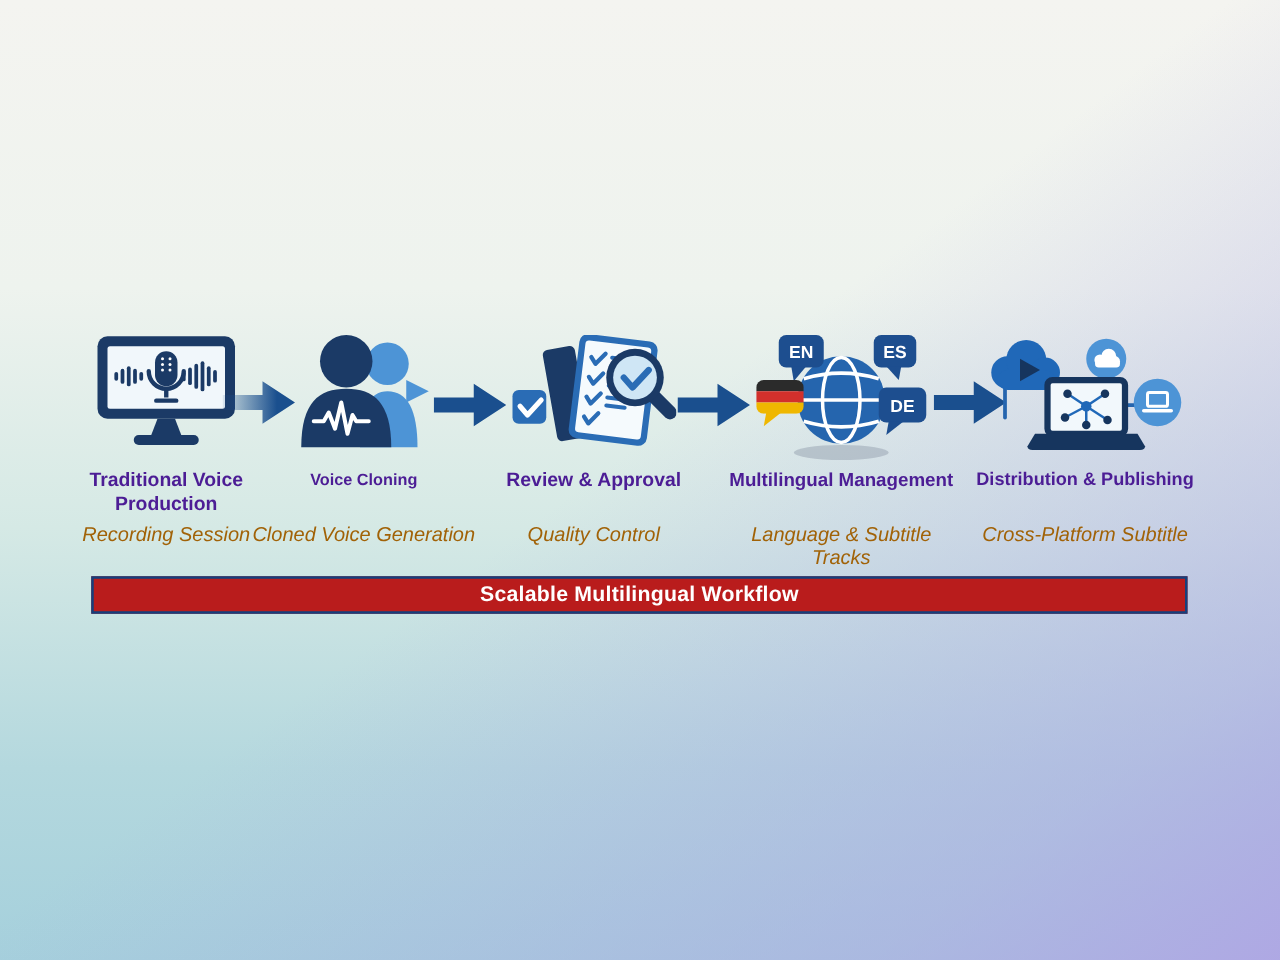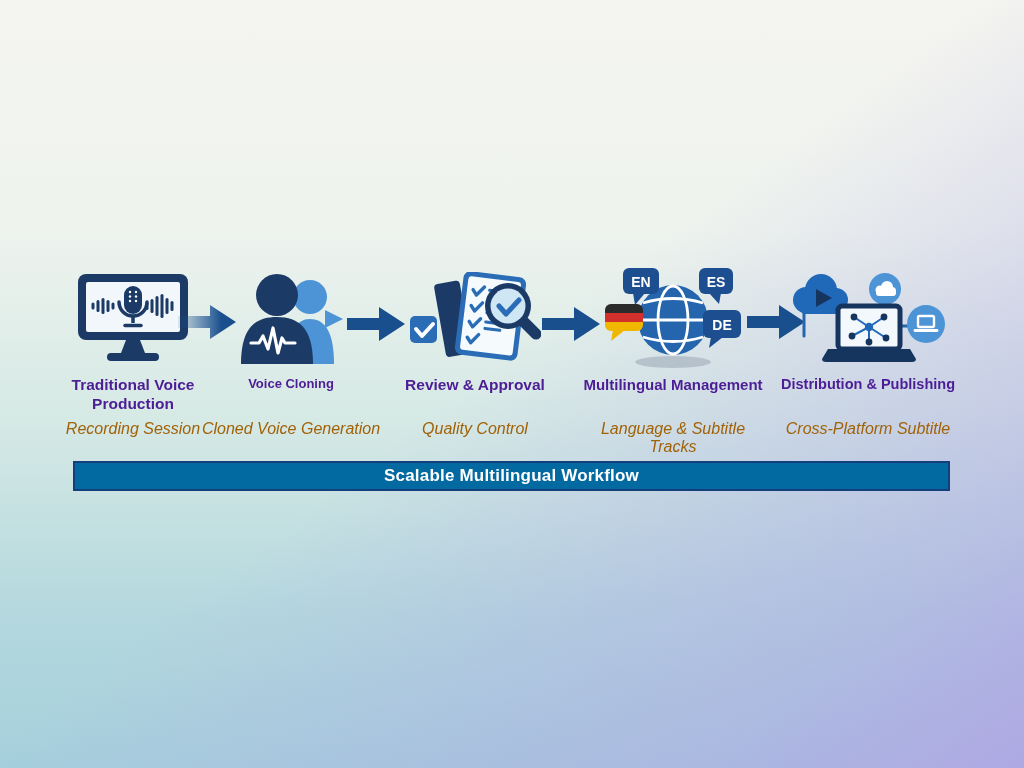--- a/index.html
+++ b/index.html
@@ -5,42 +5,42 @@
   * { margin:0; padding:0; box-sizing:border-box; }
   html, body { width:1024px; height:768px; overflow:hidden; }
   body {
     font-family:"Liberation Sans", sans-serif;
     position:relative;
     background-image:
       linear-gradient(to top left, rgba(175,166,228,0.95) 0%, rgba(175,166,228,0.55) 16%, rgba(175,166,228,0) 52%),
       linear-gradient(to bottom, #f4f4f0 0%, #eef3ee 30%, #d5e9e5 55%, #b4d8de 80%, #a5d0dc 100%);
   }
   .stage { position:absolute; top:268px; width:190px; text-align:center; }
-  .icon-box { height:102px; display:flex; align-items:center; justify-content:center; }
+  .icon-box { height:102px; display:flex; justify-content:center; }
   .stage-title {
     margin-top:6px; height:44px; font-weight:bold; font-size:15.5px;
     line-height:1.2; color:#4c1d95;
   }
   .title-lg { font-size:13px; }
   .title-md { font-size:15px; }
   .title-sm { font-size:14.5px; }
   .stage-subtitle { font-style:italic; font-size:16px; color:#a16207; }
   .arrow { position:absolute; width:58px; height:40px; }
   #arrow-1 { left:178px; top:302px; }
   #arrow-2 { left:347px; top:304px; }
   #arrow-3 { left:542px; top:304px; }
   #arrow-4 { left:747px; top:302px; }
   #stage-1 { left:38px; }
   #stage-2 { left:196px; }
   #stage-3 { left:380px; }
   #stage-4 { left:578px; }
   #stage-5 { left:773px; }
   .banner {
     position:absolute; left:73px; top:461px; width:877px; height:30px;
-    background:#0369a1; border:2px solid #153f7c;
+    background:#b91c1c; border:2px solid #153f7c;
     display:flex; align-items:center; justify-content:center;
   }
   .banner-label { color:#ffffff; font-weight:bold; font-size:17px; letter-spacing:0.2px; }
   .badge-text {
     fill:#ffffff; font-weight:bold; font-size:14px;
     font-family:"Liberation Sans", sans-serif; text-anchor:middle;
   }
 </style>
 </head>
 <body>

